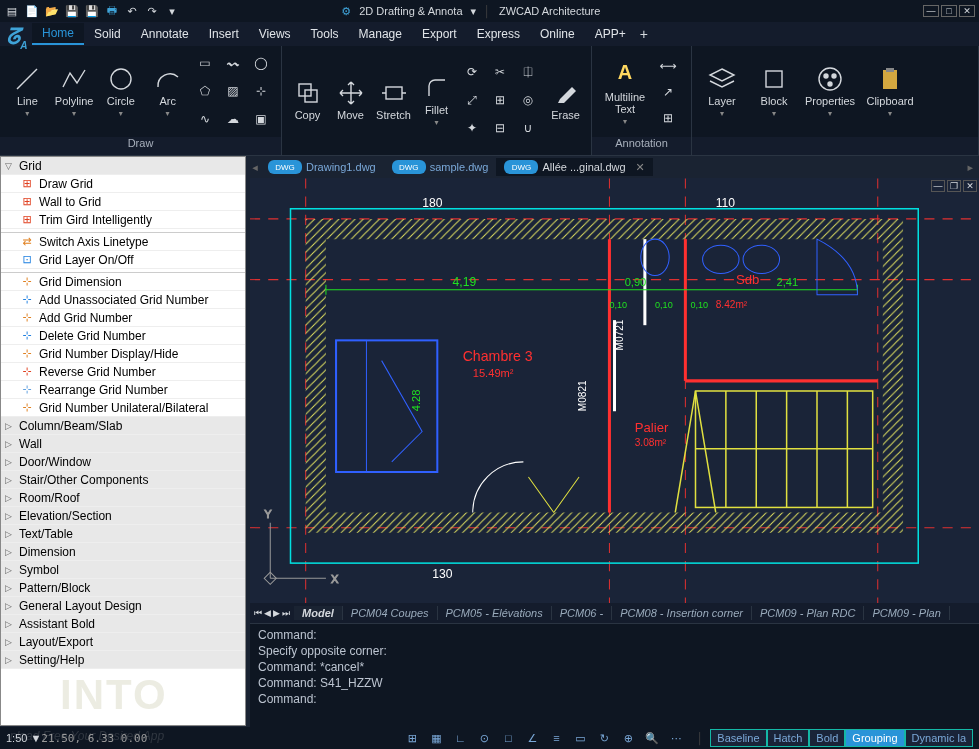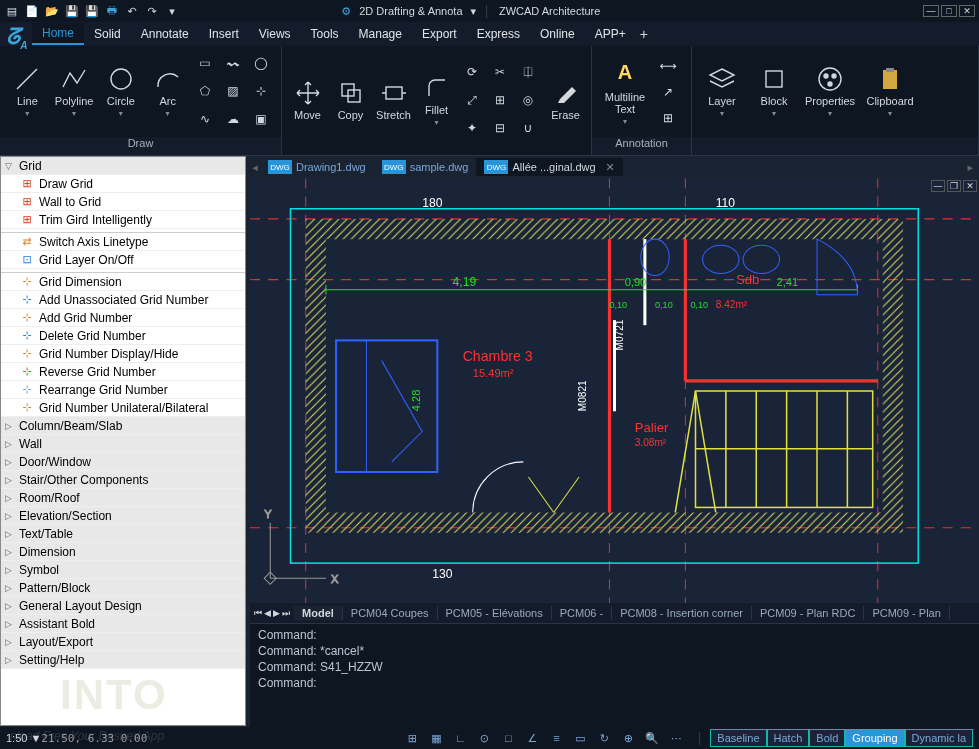--- a/index.html
+++ b/index.html
@@ -40,33 +40,33 @@
 .leftpanel { position:absolute; left:0; top:156px; width:246px; height:570px; background:#fff; color:#000; border:1px solid #888; overflow:hidden; font-size:12px; }
 .leftpanel .row { height:18px; display:flex; align-items:center; padding:0 4px; border-bottom:1px solid #eee; gap:4px; cursor:pointer; }
 .leftpanel .row.hdr { background:#e8e8e8; }
 .leftpanel .row .arrow { width:10px; color:#666; font-size:9px; }
 .leftpanel .row .ic16 { width:16px; height:16px; display:flex; align-items:center; justify-content:center; font-size:11px; }
 
 
 .drawtabs { position:absolute; left:250px; top:156px; right:0; height:22px; background:#1a2332; display:flex; align-items:center; font-size:11px; }
 .drawtabs .dt { padding:2px 8px; display:flex; align-items:center; gap:4px; color:#7aa8d8; font-family:monospace; cursor:pointer; }
 .drawtabs .dt.active { background:#0e1622; color:#d4d8dd; }
-.drawtabs .dt .ficon { width:24px; height:14px; background:#2994d8; color:#fff; font-size:8px; display:flex; align-items:center; justify-content:center; border-radius:0; }
+.drawtabs .dt .ficon { width:34px; height:14px; background:#2994d8; color:#fff; font-size:8px; display:flex; align-items:center; justify-content:center; border-radius:6px; }
 
 
 .canvas { position:absolute; left:250px; top:178px; right:0; bottom:145px; background:#1a2438; }
 .canvas .winctrl { position:absolute; right:2px; top:2px; display:flex; gap:2px; }
 .canvas .winctrl span { width:14px; height:12px; border:1px solid #555; font-size:9px; display:flex; align-items:center; justify-content:center; }
 .canvas svg.plan { position:absolute; inset:0; width:100%; height:100%; }
 
 
 .modeltabs { position:absolute; left:250px; right:0; bottom:126px; height:20px; background:#141c2c; display:flex; align-items:center; font-size:11px; font-family:monospace; }
 .modeltabs .nav { display:flex; gap:2px; padding:0 4px; }
 .modeltabs .nav span { cursor:pointer; font-size:9px; }
-.modeltabs .mt { padding:1px 8px; border-right:1px solid #2a3442; cursor:pointer; color:#9ab; white-space:nowrap; }
+.modeltabs .mt { padding:1px 8px; border-right:1px solid #2a3442; cursor:pointer; color:#9ab; white-space:nowrap;font-style:italic; }
 .modeltabs .mt.active { background:#1a2332; color:#d4d8dd; font-weight:bold; }
 
 
 .cmdwin { position:absolute; left:250px; right:0; bottom:22px; height:104px; background:#0e1622; color:#bcc4d0; font-family:monospace; font-size:12px; padding:4px 8px; border-top:1px solid #2a3442; }
 .cmdwin .line { height:16px; }
 
 
 .statusbar { position:absolute; left:0; right:0; bottom:0; height:22px; background:#0e1622; display:flex; align-items:center; font-size:11px; padding:0 6px; }
 .statusbar .coord { color:#999; font-family:monospace; }
 .statusbar .icons { display:flex; gap:4px; margin-left:auto; }
@@ -168,30 +168,30 @@
         <span>▣</span>
       </div>
     </div>
     <div class="panel-title">Draw</div>
   </div>
 
   <div class="panel" style="width:310px">
     <div class="panel-body">
       <div class="bigbtn">
         <svg class="ic">
-            <path d="M14 3v22M3 14h22M14 3l-3 3M14 3l3 3M14 25l-3-3M14 25l3-3M3 14l3-3M3 14l3 3M25 14l-3-3M25 14l-3 3"></path>
-          </svg>
-        <span class="lbl">Move</span>
-      </div>
-      <div class="bigbtn">
-        <svg class="ic">
             <rect x="5" y="5" width="12" height="12"></rect>
             <rect x="11" y="11" width="12" height="12"></rect>
           </svg>
         <span class="lbl">Copy</span>
+      </div>
+      <div class="bigbtn">
+        <svg class="ic">
+            <path d="M14 3v22M3 14h22M14 3l-3 3M14 3l3 3M14 25l-3-3M14 25l3-3M3 14l3-3M3 14l3 3M25 14l-3-3M25 14l-3 3"></path>
+          </svg>
+        <span class="lbl">Move</span>
       </div>
       <div class="bigbtn">
         <svg class="ic">
             <rect x="6" y="8" width="16" height="12"></rect>
             <path d="M2 14h4M22 14h4"></path>
           </svg>
         <span class="lbl">Stretch</span>
       </div>
       <div class="bigbtn">
         <svg class="ic">
@@ -543,20 +543,21 @@
       <div class="mt">PCM06 -</div>
       <div class="mt">PCM08 - Insertion corner</div>
       <div class="mt">PCM09 - Plan RDC</div>
       <div class="mt">PCM09 - Plan</div>
     </div>
 </div>
 
 <div class="cmdwin">
   <div id="cmdlines">
       <div class="line">Command:</div>
+      <div class="line">Specify opposite corner:</div>
       <div class="line">Command: *cancel*</div>
       <div class="line">Command: S41_HZZW</div>
       <div class="line">Command:</div>
     </div>
 </div>
 
 <div class="statusbar">
   <span>1:50 ▼</span>
   <span class="coord">21.50, 6.33  0.00</span>
   <div class="icons">

